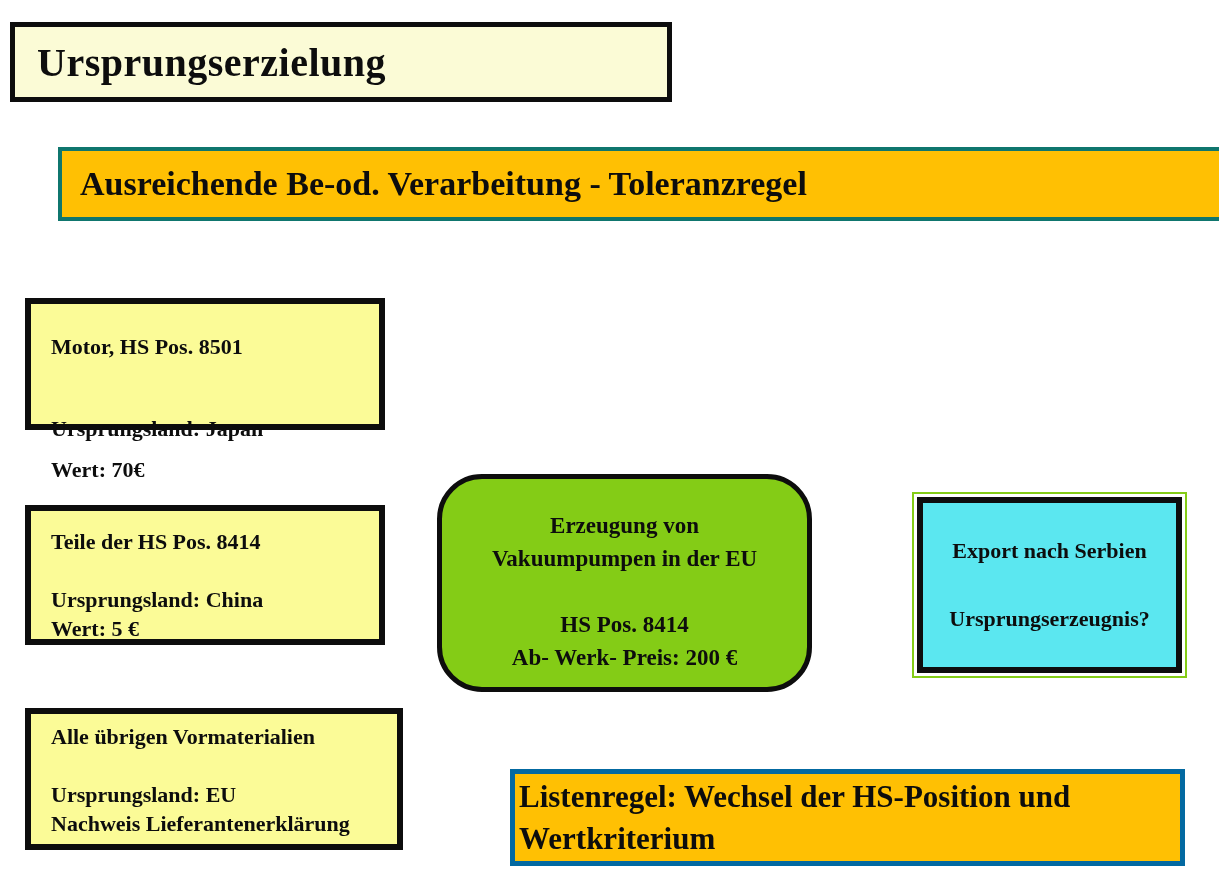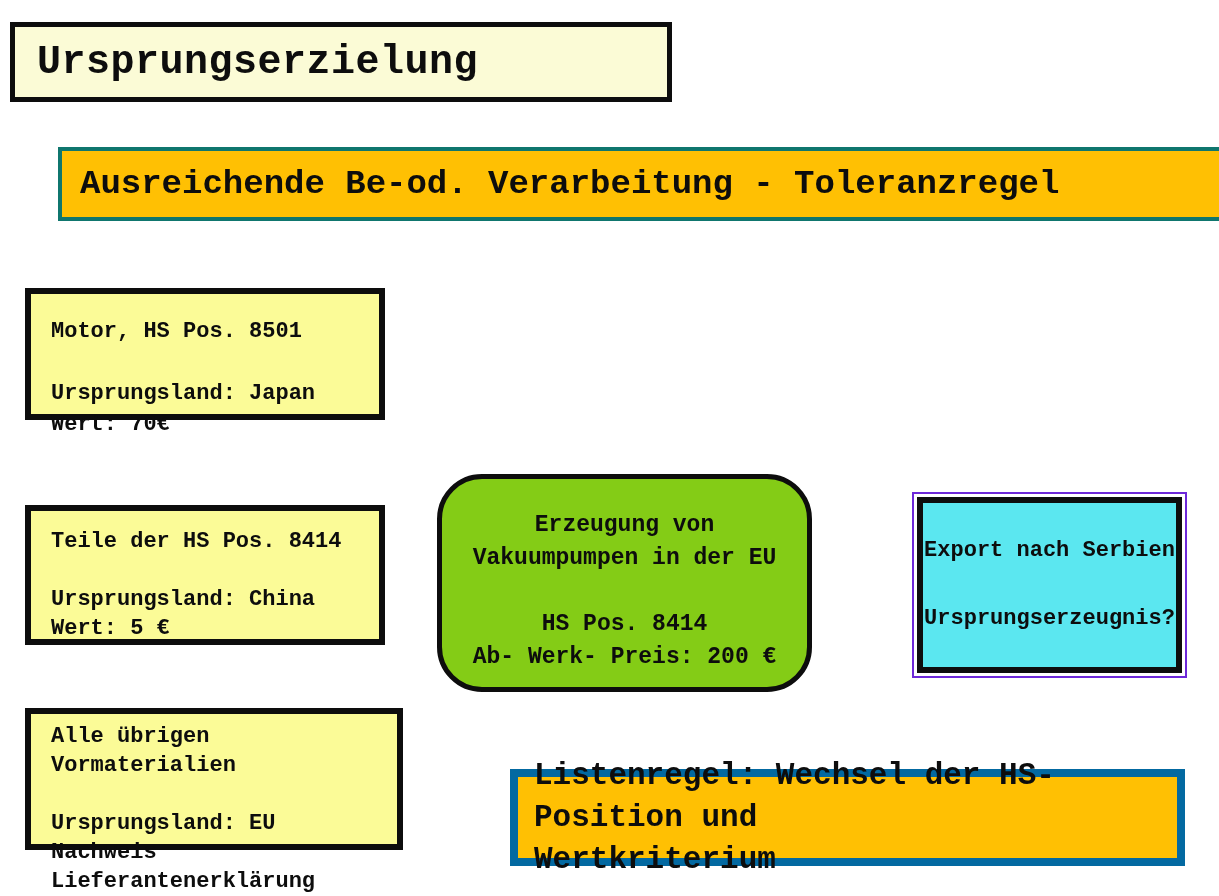--- a/index.html
+++ b/index.html
@@ -2,21 +2,21 @@
 <html><head>
 <meta charset="utf-8">
 <title>Ursprungserzielung</title>
 <style>
   html, body { margin: 0; padding: 0; background: #ffffff; }
   .slide {
     position: relative;
     width: 1219px;
     height: 896px;
     background: #ffffff;
-    font-family: Liberation Mono, monospace;
+    font-family: Liberation Serif, serif;
     color: #0d0d0d;
     overflow: hidden;
   }
   .shape {
     position: absolute;
     box-sizing: border-box;
     font-weight: bold;
     color: #0d0d0d;
   }
   .lines { white-space: pre-line; }
@@ -44,62 +44,62 @@
   }
 
   
   .material {
     left: 25px; width: 360px;
     background: #FBFB97;
     border: 6px solid #0d0d0d;
     font-size: 22px;
     padding: 22px 10px 0 20px;
   }
-  .material-1 { top: 288px; height: 132px; line-height: 31px; }
+  .material-1 { top: 298px; height: 132px; line-height: 41px; }
   .material-2 { top: 505px; height: 140px; line-height: 29px; padding-top: 16px; }
   .material-3 { top: 708px; height: 142px; width: 378px; line-height: 29px; padding-top: 8px; }
 
   
   .process {
     left: 437px; top: 474px; width: 375px; height: 218px;
     background: #84cc16;
     border: 5px solid #0d0d0d;
     border-radius: 45px;
     font-size: 23px;
     line-height: 33px;
     text-align: center;
     padding: 30px 14px 0 14px;
   }
 
   
   .export-outer {
     left: 912px; top: 492px; width: 275px; height: 186px;
     background: #ffffff;
-    border: 2px solid #6d28d9;
+    border: 2px solid #84cc16;
     padding: 3px;
   }
   .export-inner {
     box-sizing: border-box;
     width: 100%; height: 100%;
     background: #5BE7F0;
     border: 6px solid #0d0d0d;
     display: flex; align-items: center; justify-content: center;
     text-align: center;
     font-size: 22px;
     line-height: 34px;
     font-weight: bold;
   }
 
   
   .rule {
     left: 510px; top: 769px; width: 675px; height: 97px;
     background: #FFC003;
-    border: 8px solid #0369a1;
+    border: 5px solid #0369a1;
     display: flex; flex-direction: column; justify-content: center;
-    padding-left: 16px;
+    padding-left: 4px;
     font-size: 31px;
     line-height: 42px;
   }
 </style>
 </head>
 <body>
 
 <div class="slide">
 
   <div class="shape title-box">

